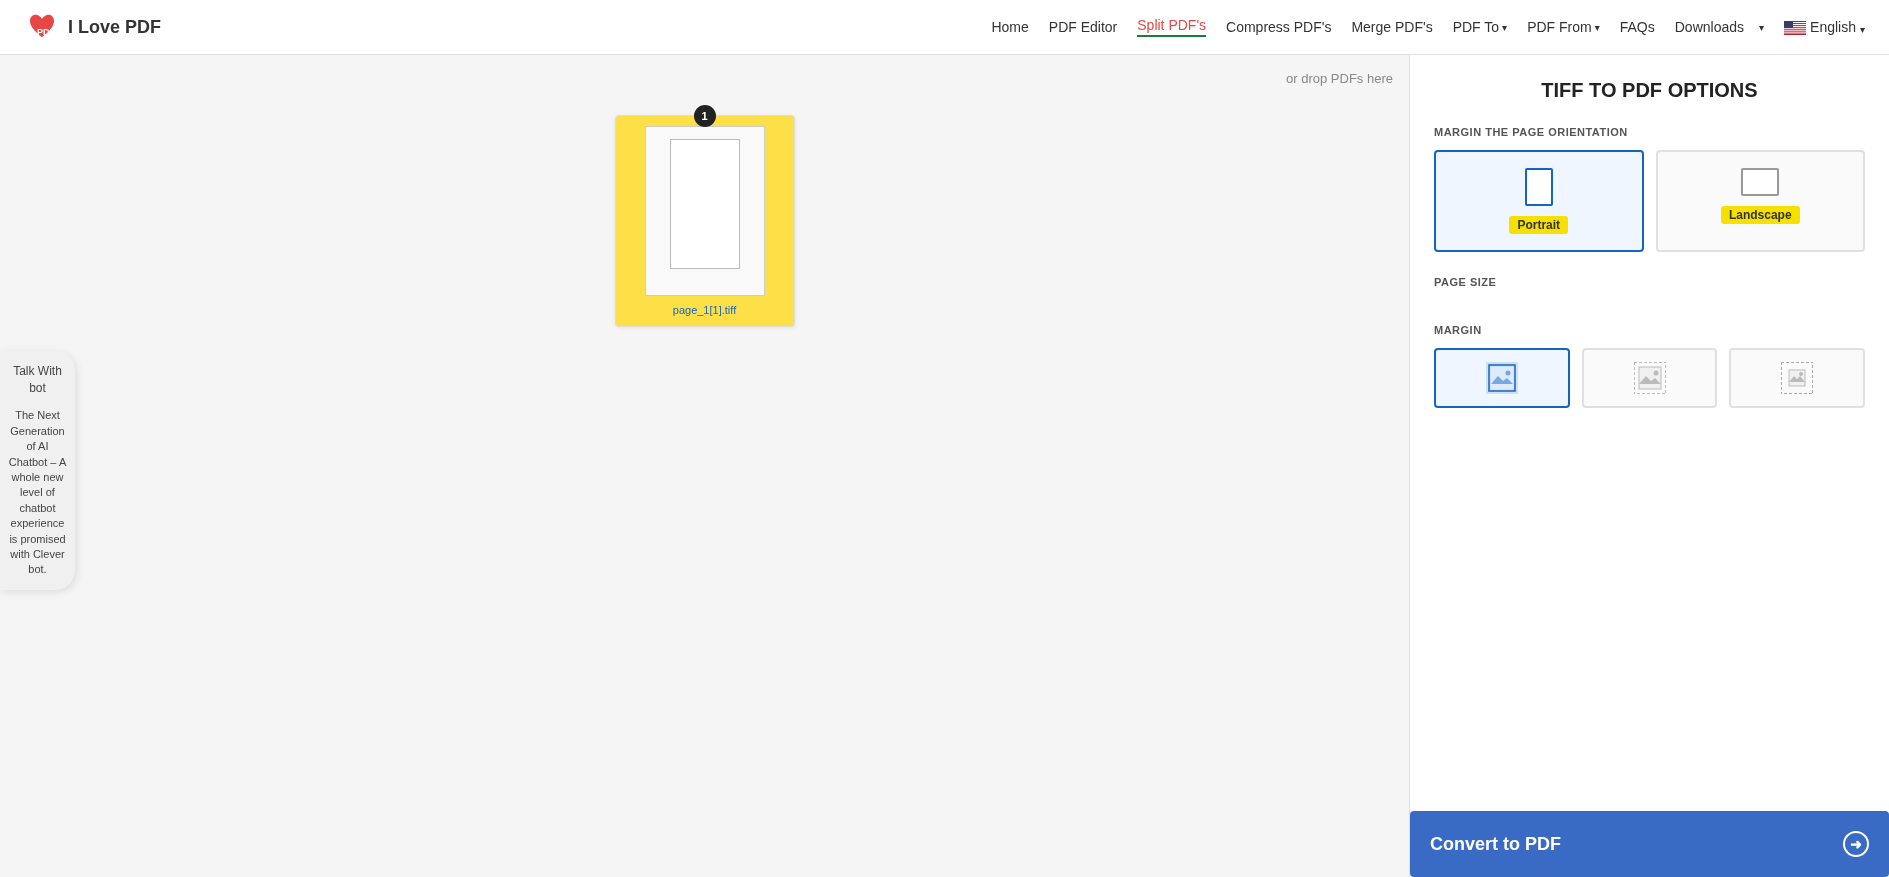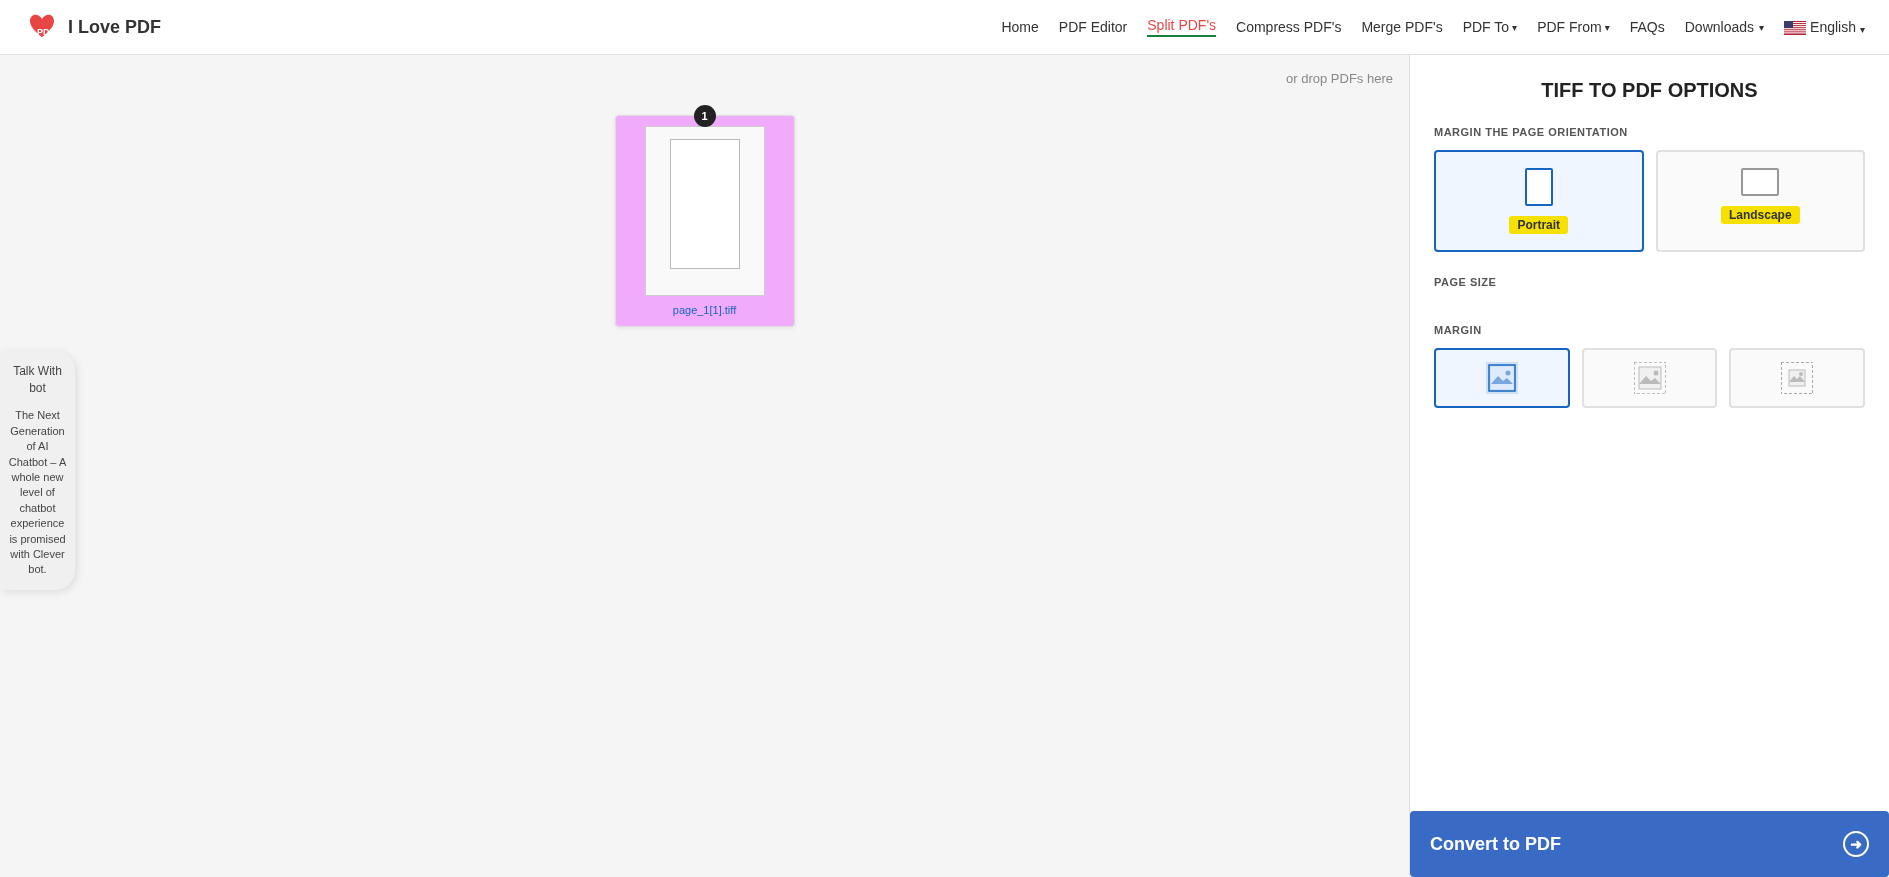--- a/index.html
+++ b/index.html
@@ -80,21 +80,21 @@
       display: flex;
       align-items: center;
       justify-content: center;
       color: #fff;
       font-size: 11px;
       font-weight: bold;
     }
 
     
     .file-card {
-      background: #f0abfc;
+      background: #fde047;
       border: 1px solid #ddd;
       border-radius: 4px;
       width: 180px;
       padding: 10px;
       display: flex;
       flex-direction: column;
       align-items: center;
       margin-top: 40px;
       box-shadow: 0 1px 4px rgba(0,0,0,0.08);
     }
@@ -320,21 +320,21 @@
     <a>Merge PDF's</a>
     <a style="display:flex;align-items:center;gap:3px;">
       <span>PDF To</span>
       <span style="font-size:10px;">▾</span>
     </a>
     <a style="display:flex;align-items:center;gap:3px;">
       <span>PDF From</span>
       <span style="font-size:10px;">▾</span>
     </a>
     <a>FAQs</a>
-    <a style="display:flex;align-items:center;gap:5px;">
+    <a style="display:flex;align-items:center;gap:15px;">
       <span>Downloads</span>
       <span style="font-size:10px;">▾</span>
     </a>
     <a style="display:flex;align-items:flex-end;gap:4px;">
 
       <svg width="22" height="14" viewBox="0 0 22 14">
         <rect width="22" height="14" fill="#B22234"></rect>
         <rect y="1" width="22" height="1.07" fill="white"></rect>
         <rect y="3.07" width="22" height="1.07" fill="white"></rect>
         <rect y="5.14" width="22" height="1.07" fill="white"></rect>

